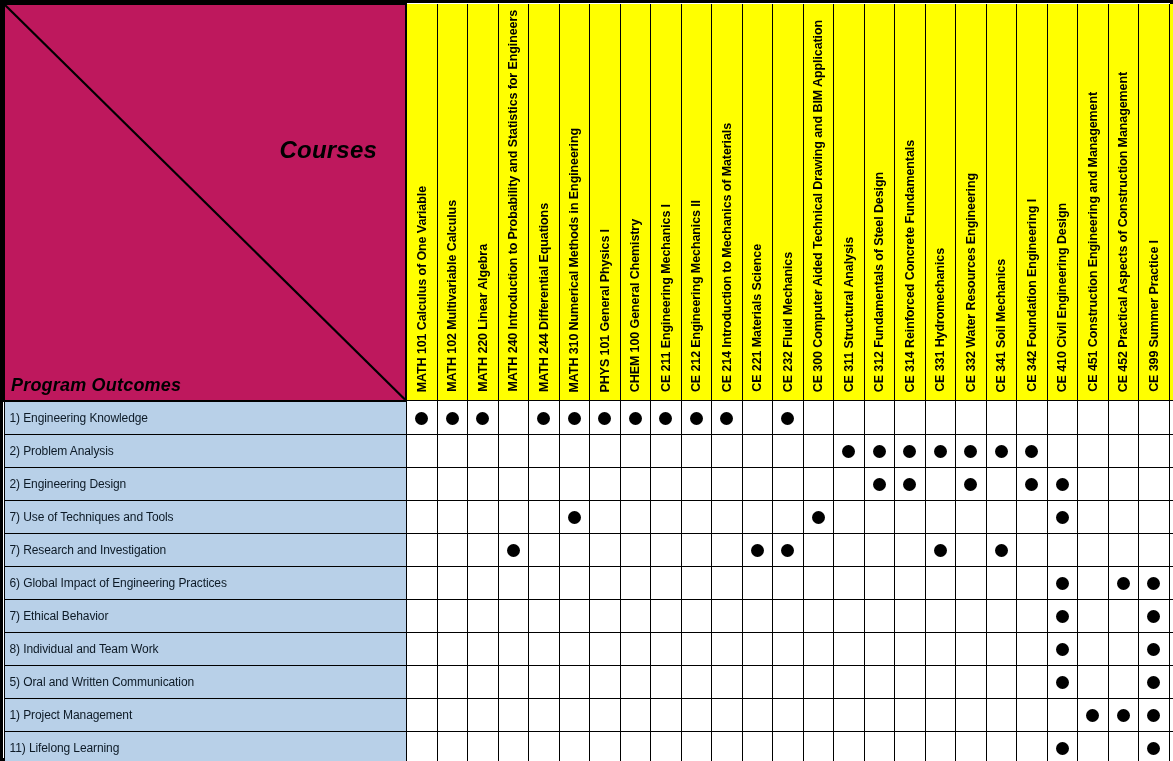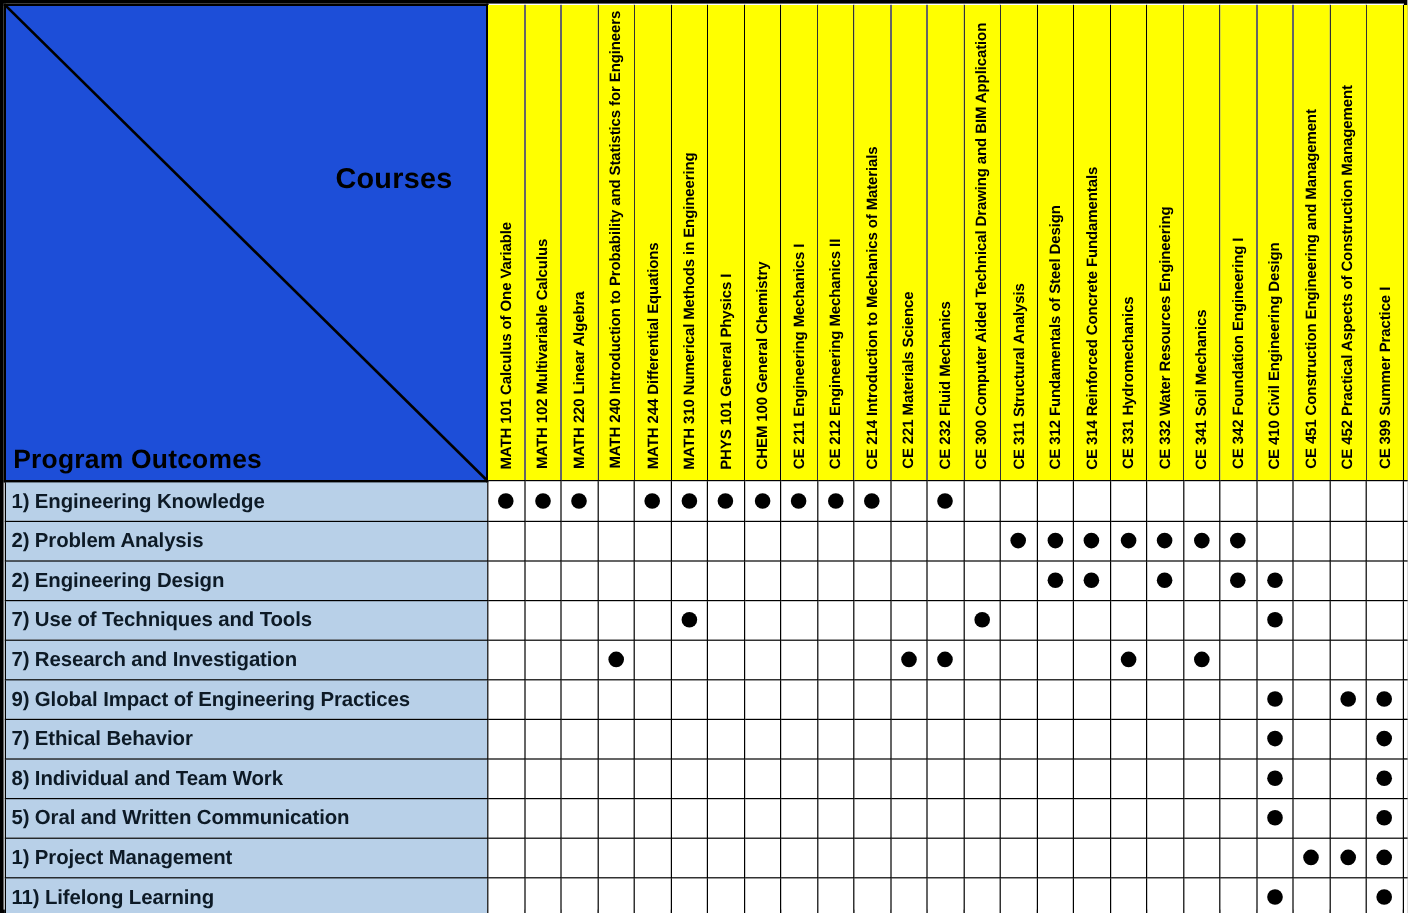--- a/index.html
+++ b/index.html
@@ -26,25 +26,26 @@
   table.matrix {
     border-collapse: collapse;
     table-layout: fixed;
     width: 1167px;
     height: 755px;
   }
 
   
   td.corner {
     width: 400px;
-    background: #1d4ed8;
+    background: #be185d;
     border: 2px solid #000;
     position: relative;
     padding: 0;
     vertical-align: top;
+    font-style: italic;
   }
   .corner-inner {
     position: relative;
     width: 100%;
     height: 100%;
   }
   .diag-svg {
     position: absolute;
     inset: 0;
     width: 100%;
@@ -57,21 +58,21 @@
     top: 131px;
     font-size: 24px;
     font-weight: bold;
     color: #000;
     letter-spacing: 0.2px;
   }
   .outcomes-title {
     position: absolute;
     left: 6px;
     bottom: 4px;
-    font-size: 22px;
+    font-size: 18px;
     font-weight: bold;
     color: #000;
     letter-spacing: 0.2px;
   }
 
   
   th.course-head {
     background: #ffff00;
     border: 1px solid #000;
     border-top: none;
@@ -91,22 +92,22 @@
     line-height: 1;
     padding: 4px 0 5px 0;
     display: inline-block;
     letter-spacing: -0.1px;
   }
 
   
   td.outcome-label {
     background: #b8d0e8;
     border: 1px solid #000;
-    font-size: 17px;
-    font-weight: bold;
+    font-size: 12px;
+    font-weight: normal;
     color: #0d1a26;
     padding: 0 0 0 5px;
     height: 32px;
     white-space: nowrap;
     letter-spacing: -0.1px;
   }
 
   
   td.cell {
     background: #ffffff;
@@ -311,21 +312,21 @@
           <td class="cell"></td>
           <td class="cell"><span class="dot"></span></td>
           <td class="cell"></td>
           <td class="cell"></td>
           <td class="cell"></td>
           <td class="cell"></td>
           <td class="cell"></td>
           <td class="cell"></td>
         </tr>
         <tr>
-          <td class="outcome-label">9) Global Impact of Engineering Practices</td>
+          <td class="outcome-label">6) Global Impact of Engineering Practices</td>
           <td class="cell"></td>
           <td class="cell"></td>
           <td class="cell"></td>
           <td class="cell"></td>
           <td class="cell"></td>
           <td class="cell"></td>
           <td class="cell"></td>
           <td class="cell"></td>
           <td class="cell"></td>
           <td class="cell"></td>

